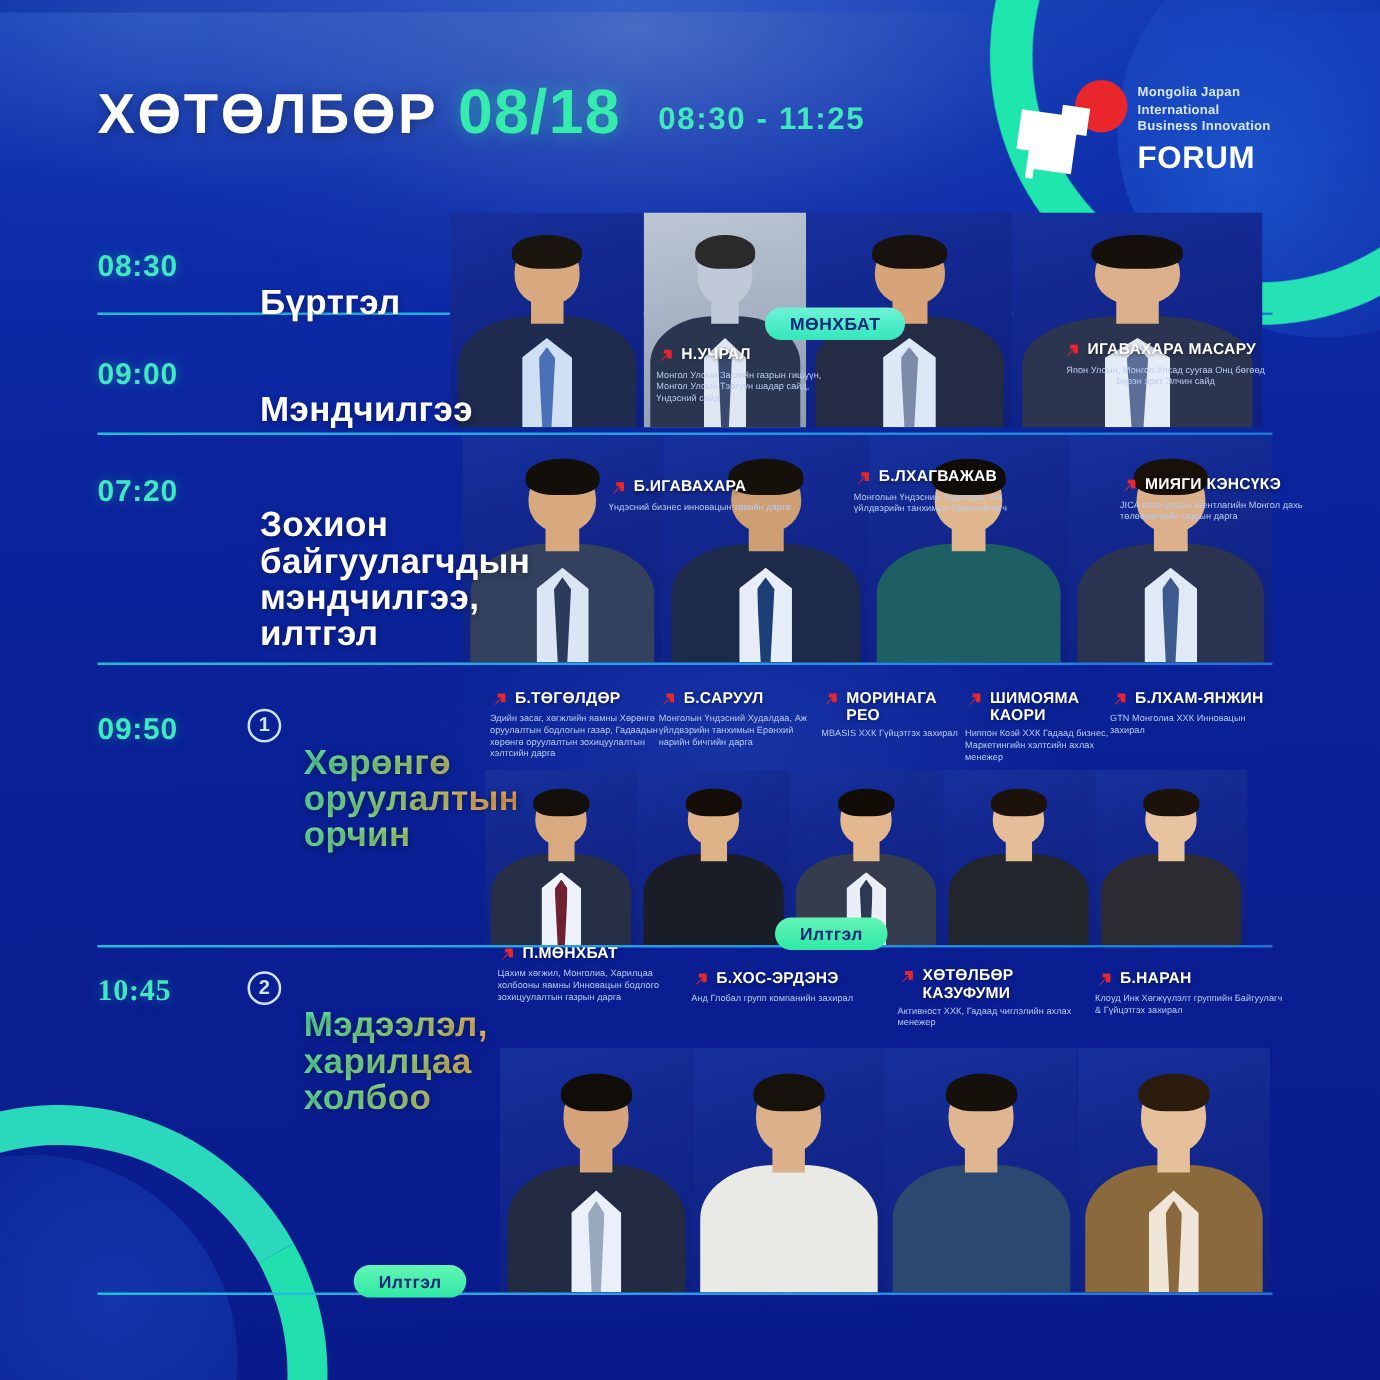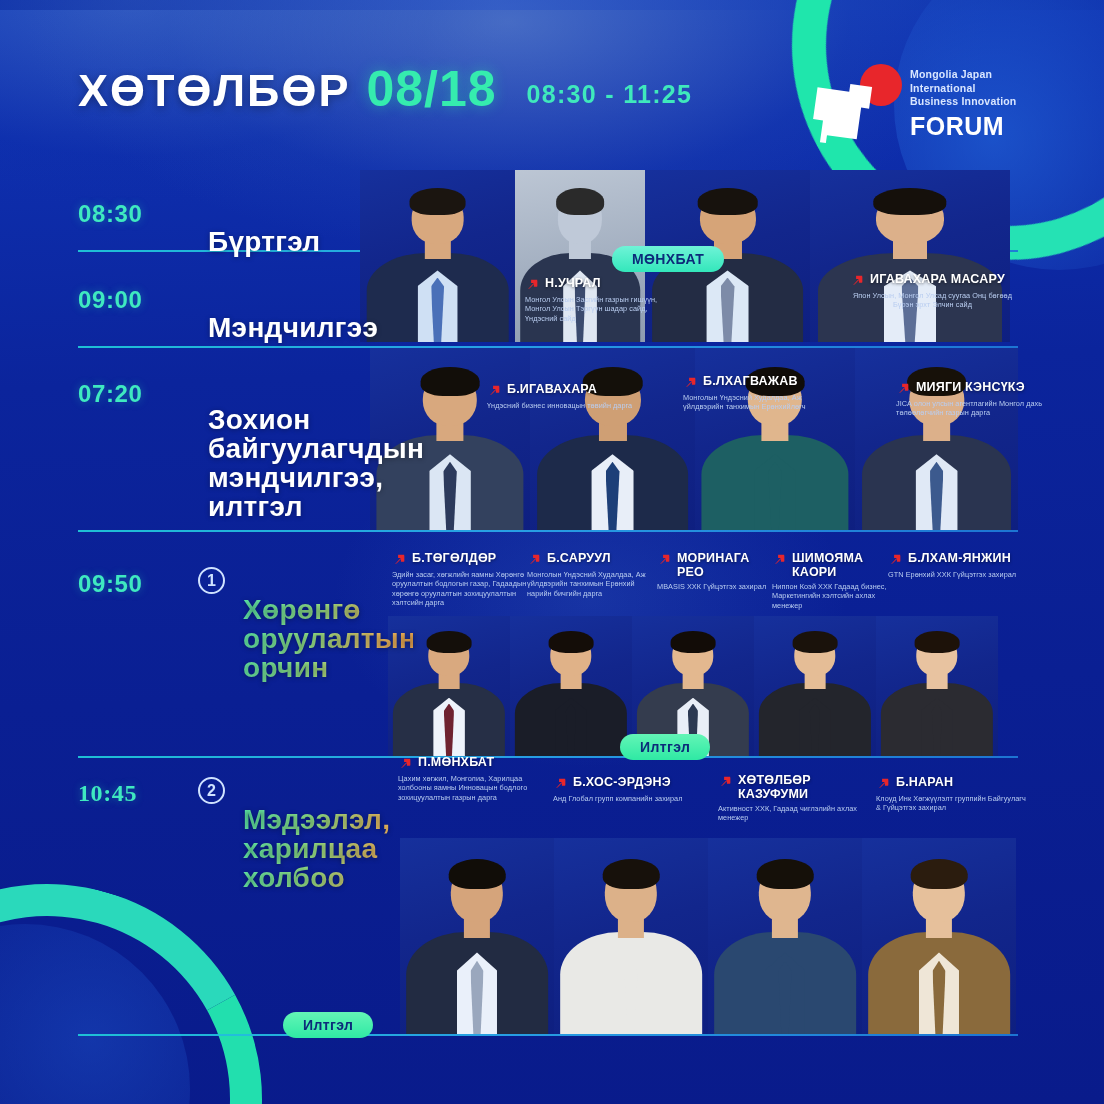--- a/index.html
+++ b/index.html
@@ -459,21 +459,21 @@
       <div class="role" style="max-width: 122px;">Ниппон Коэй ХХК Гадаад бизнес, Маркетингийн хэлтсийн ахлах менежер</div>
     </div>
     <div class="name-card" style="left: 888px; top: 551px; width: 135px;">
       <div class="name-row">
         <svg viewBox="0 0 16 16" class="arrow-ico">
           <path d="M3.5 12.5 L9.5 6.5 L6.5 6.5 L6.5 3 L13 3 L13 9.5 L9.6 9.5 L9.6 6.6 L3.9 12.9 Z" fill="#e8262b"></path>
           <path d="M4 13 L13 4 L13 10.5 L9.5 10.5 L9.5 6.5 L6 10 Z" fill="#e8262b"></path>
         </svg>
         <div class="nm">Б.ЛХАМ-ЯНЖИН</div>
       </div>
-      <div class="role" style="max-width: 135px;">GTN Ерөнхий ХХК Гүйцэтгэх захирал</div>
+      <div class="role" style="max-width: 135px;">GTN Монголиа ХХК Инновацын захирал</div>
     </div>
     <div class="name-card" style="left: 398px; top: 755px; width: 155px;">
       <div class="name-row">
         <svg viewBox="0 0 16 16" class="arrow-ico">
           <path d="M3.5 12.5 L9.5 6.5 L6.5 6.5 L6.5 3 L13 3 L13 9.5 L9.6 9.5 L9.6 6.6 L3.9 12.9 Z" fill="#e8262b"></path>
           <path d="M4 13 L13 4 L13 10.5 L9.5 10.5 L9.5 6.5 L6 10 Z" fill="#e8262b"></path>
         </svg>
         <div class="nm">П.МӨНХБАТ</div>
       </div>
       <div class="role" style="max-width: 155px;">Цахим хөгжил, Монголиа, Харилцаа холбооны яамны Инновацын бодлого зохицуулалтын газрын дарга</div>

